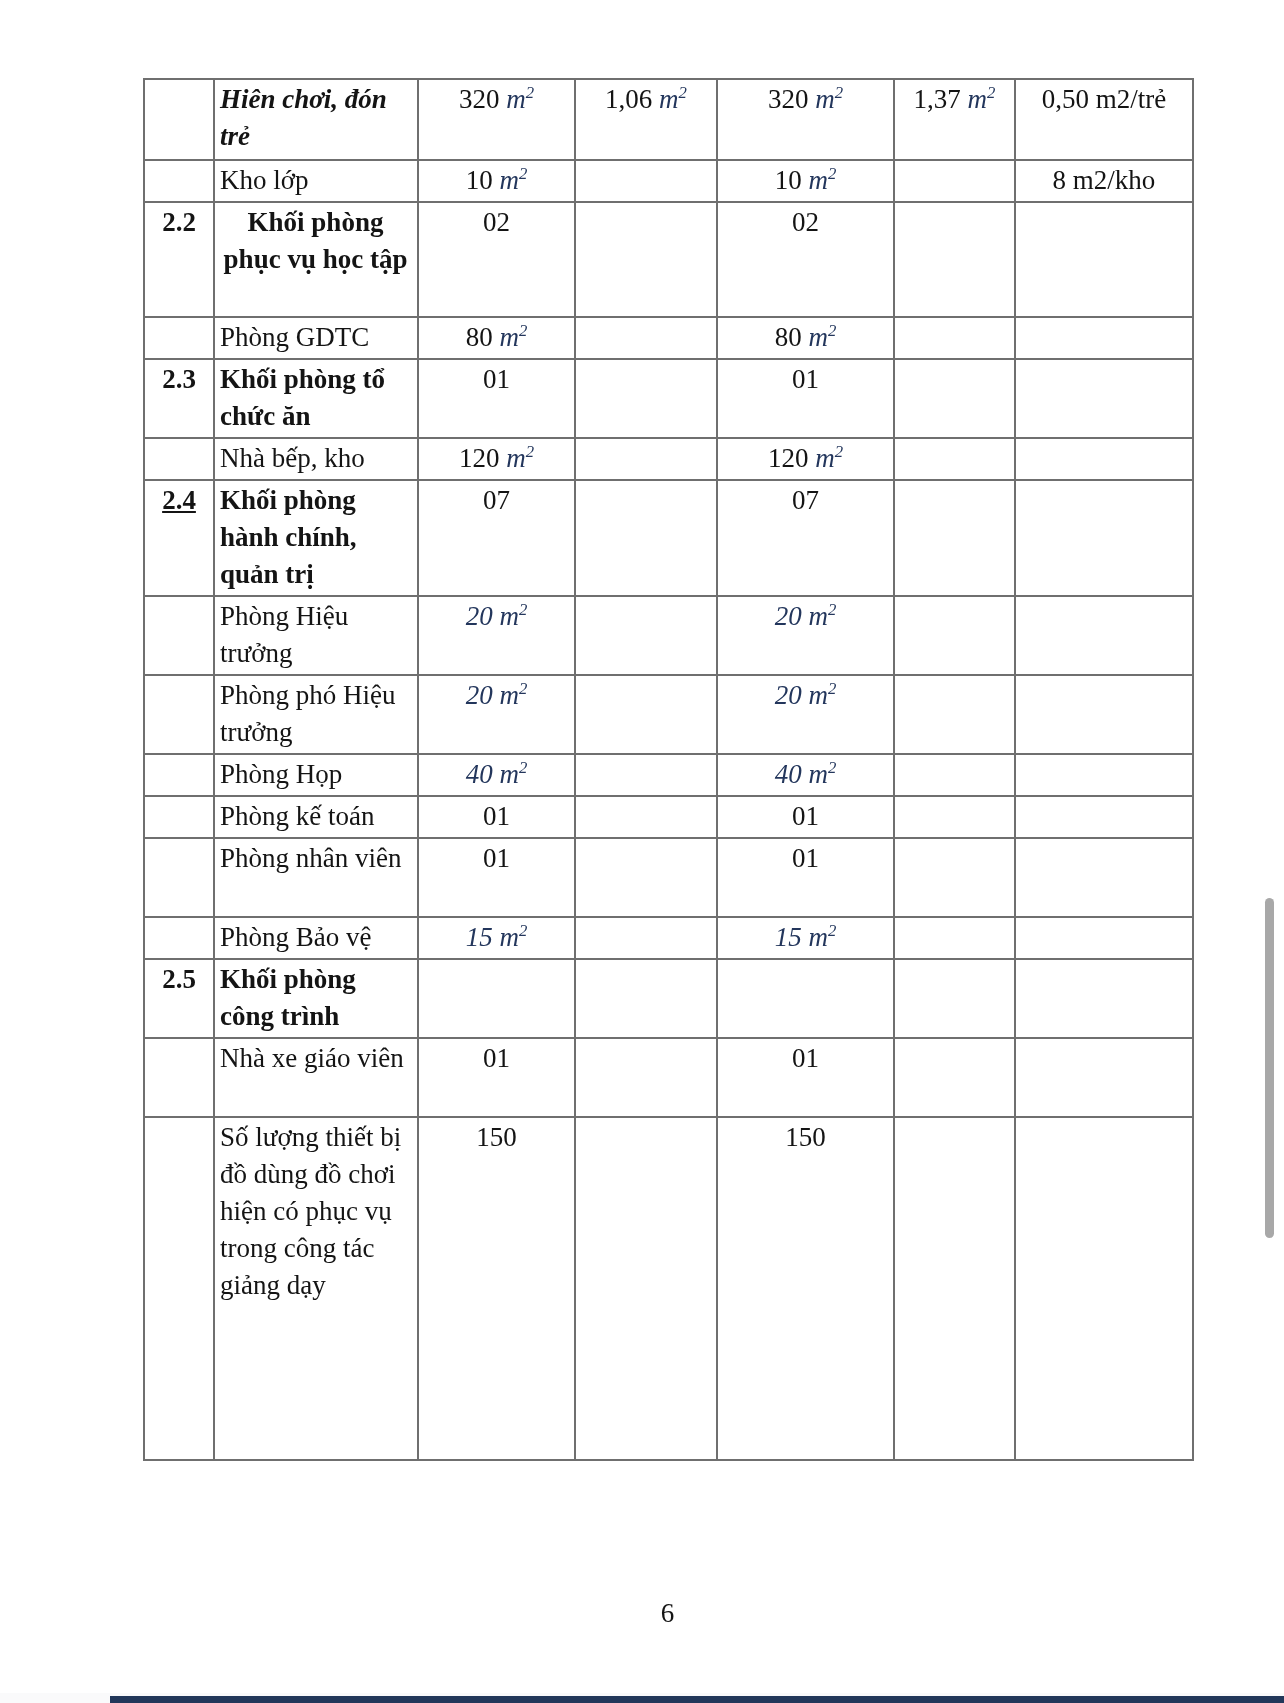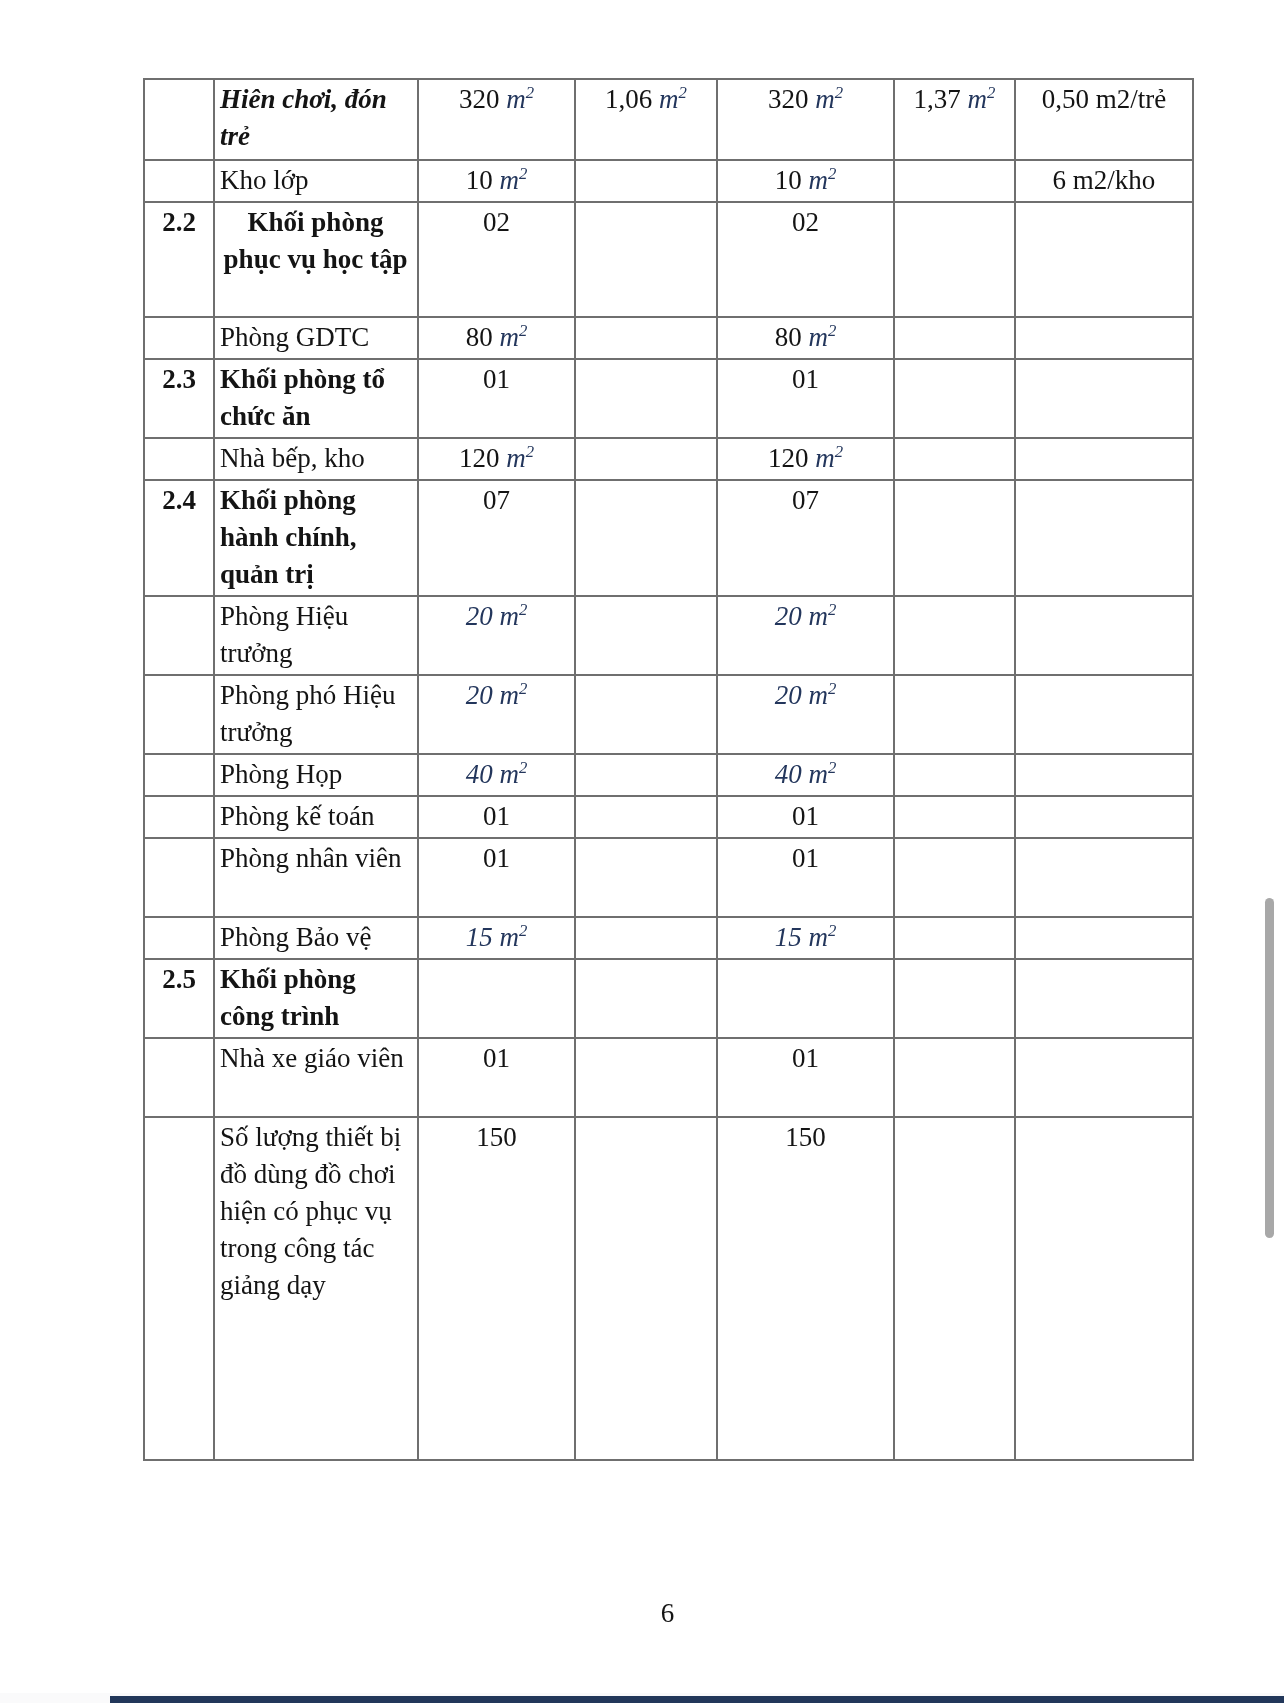--- a/index.html
+++ b/index.html
@@ -75,21 +75,21 @@
           <td class="val"><span>1,37</span><span class="unit">&nbsp;m<sup>2</sup></span></td>
           <td class="val">0,50 m2/trẻ</td>
         </tr>
         <tr>
           <td class="stt" style="height: 37px;"></td>
           <td class="name">Kho lớp</td>
           <td class="val"><span>10</span><span class="unit">&nbsp;m<sup>2</sup></span></td>
           <td class="val"></td>
           <td class="val"><span>10</span><span class="unit">&nbsp;m<sup>2</sup></span></td>
           <td class="val"></td>
-          <td class="val">6 m2/kho</td>
+          <td class="val">8 m2/kho</td>
         </tr>
         <tr>
           <td class="stt" style="height: 110px; border-radius: 7px;">2.2</td>
           <td class="name b c">Khối phòng phục vụ học tập</td>
           <td class="val b">02</td>
           <td class="val"></td>
           <td class="val b">02</td>
           <td class="val"></td>
           <td class="val"></td>
         </tr>
@@ -114,21 +114,21 @@
         <tr>
           <td class="stt" style="height: 37px;"></td>
           <td class="name">Nhà bếp, kho</td>
           <td class="val"><span>120</span><span class="unit">&nbsp;m<sup>2</sup></span></td>
           <td class="val"></td>
           <td class="val"><span>120</span><span class="unit">&nbsp;m<sup>2</sup></span></td>
           <td class="val"></td>
           <td class="val"></td>
         </tr>
         <tr>
-          <td class="stt" style="height: 110px;">2.4</td>
+          <td class="stt" style="height: 110px; text-decoration: underline;">2.4</td>
           <td class="name b">Khối phòng hành chính, quản trị</td>
           <td class="val b">07</td>
           <td class="val"></td>
           <td class="val b">07</td>
           <td class="val"></td>
           <td class="val"></td>
         </tr>
         <tr>
           <td class="stt" style="height: 74px;"></td>
           <td class="name">Phòng Hiệu trưởng</td>

